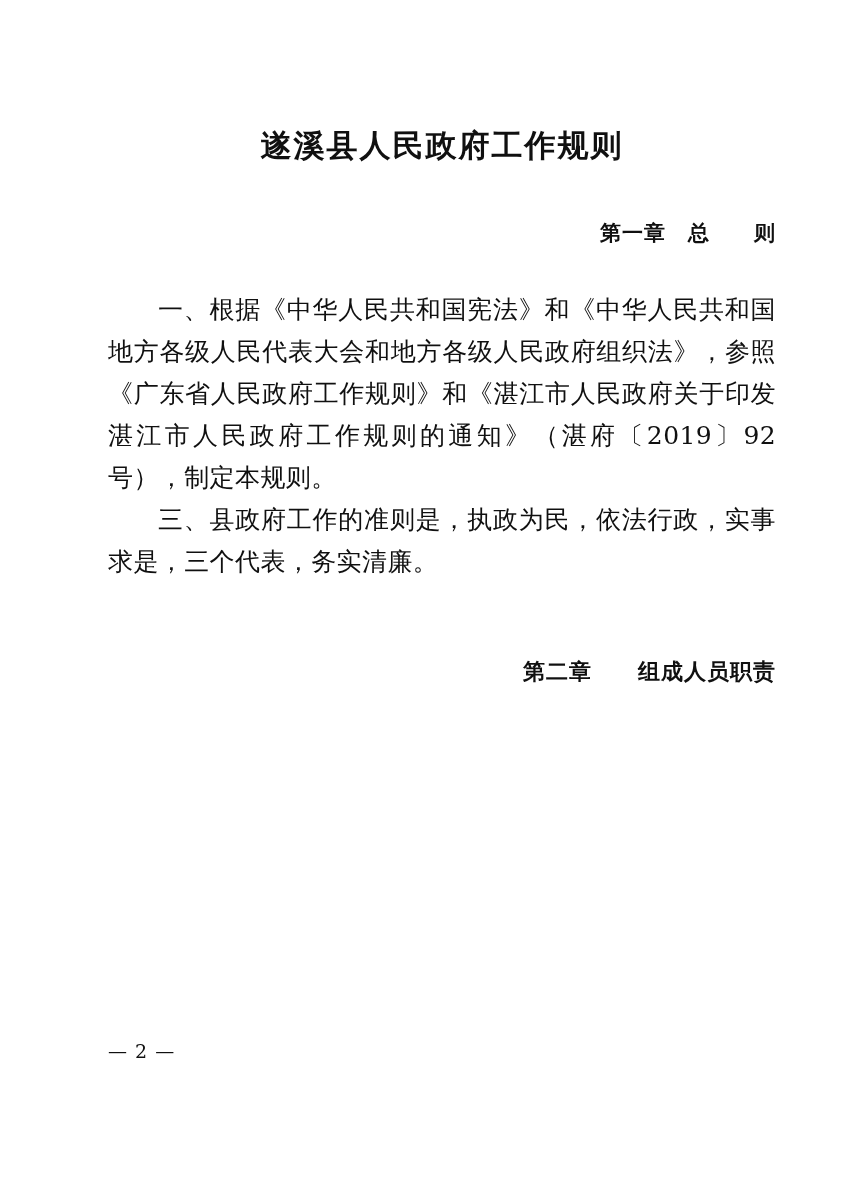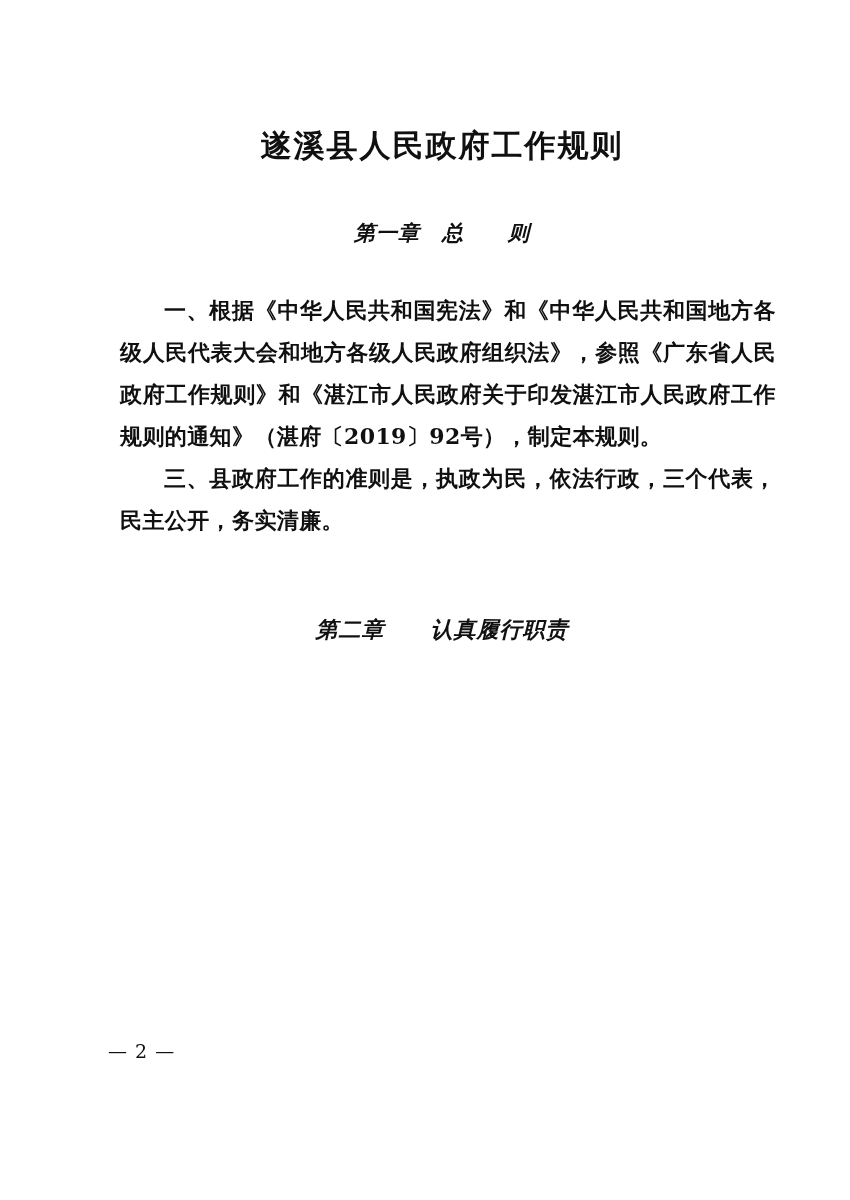--- a/index.html
+++ b/index.html
@@ -25,39 +25,37 @@
   .doc-title {
     text-align: center;
     font-size: 31px;
     font-weight: bold;
     letter-spacing: 2px;
     margin: 28px 0 0 0;
     line-height: 1.4;
     font-family: "DejaVu Serif", "Liberation Serif", serif;
   }
   .chapter-heading {
-    text-align: center;
+    text-align: right;
     font-size: 21px;
     font-weight: bold;
     margin: 52px 0 0 0;
     letter-spacing: 1px;
-    font-style: italic;
   }
   .chapter-heading.second {
     margin-top: 74px;
     font-size: 22px;
   }
   .para {
-    font-size: 22px;
+    font-size: 25px;
     line-height: 42px;
     text-indent: 2em;
-    margin: 16px 0 0 12px;
+    margin: 16px 0 0 0;
     text-align: justify;
     letter-spacing: 0.4px;
-    font-weight: bold;
   }
   .para.first-after-heading {
     margin-top: 42px;
   }
   .para.tight {
     margin-top: 0;
   }
   .footer-left {
     position: absolute;
     left: 108px;
@@ -71,20 +69,20 @@
 
 <div class="page">
 
   <h1 class="doc-title">遂溪县人民政府工作规则</h1>
 
   <h2 class="chapter-heading">第一章　总　　则</h2>
 
   <p class="para first-after-heading">一、根据《中华人民共和国宪法》和《中华人民共和国地方各级人民代表大会和地方各级人民政府组织法》，参照《广东省人民政府工作规则》和《湛江市人民政府关于印发湛江市人民政府工作规则的通知》（湛府〔2019〕92号），制定本规则。</p>
 
 
-  <p class="para tight">三、县政府工作的准则是，执政为民，依法行政，三个代表，民主公开，务实清廉。</p>
+  <p class="para tight">三、县政府工作的准则是，执政为民，依法行政，实事求是，三个代表，务实清廉。</p>
 
-  <h2 class="chapter-heading second">第二章　　认真履行职责</h2>
+  <h2 class="chapter-heading second">第二章　　组成人员职责</h2>
 
 
   <div class="footer-left">— 2 —</div>
 
 </div>
 
 </body></html>

